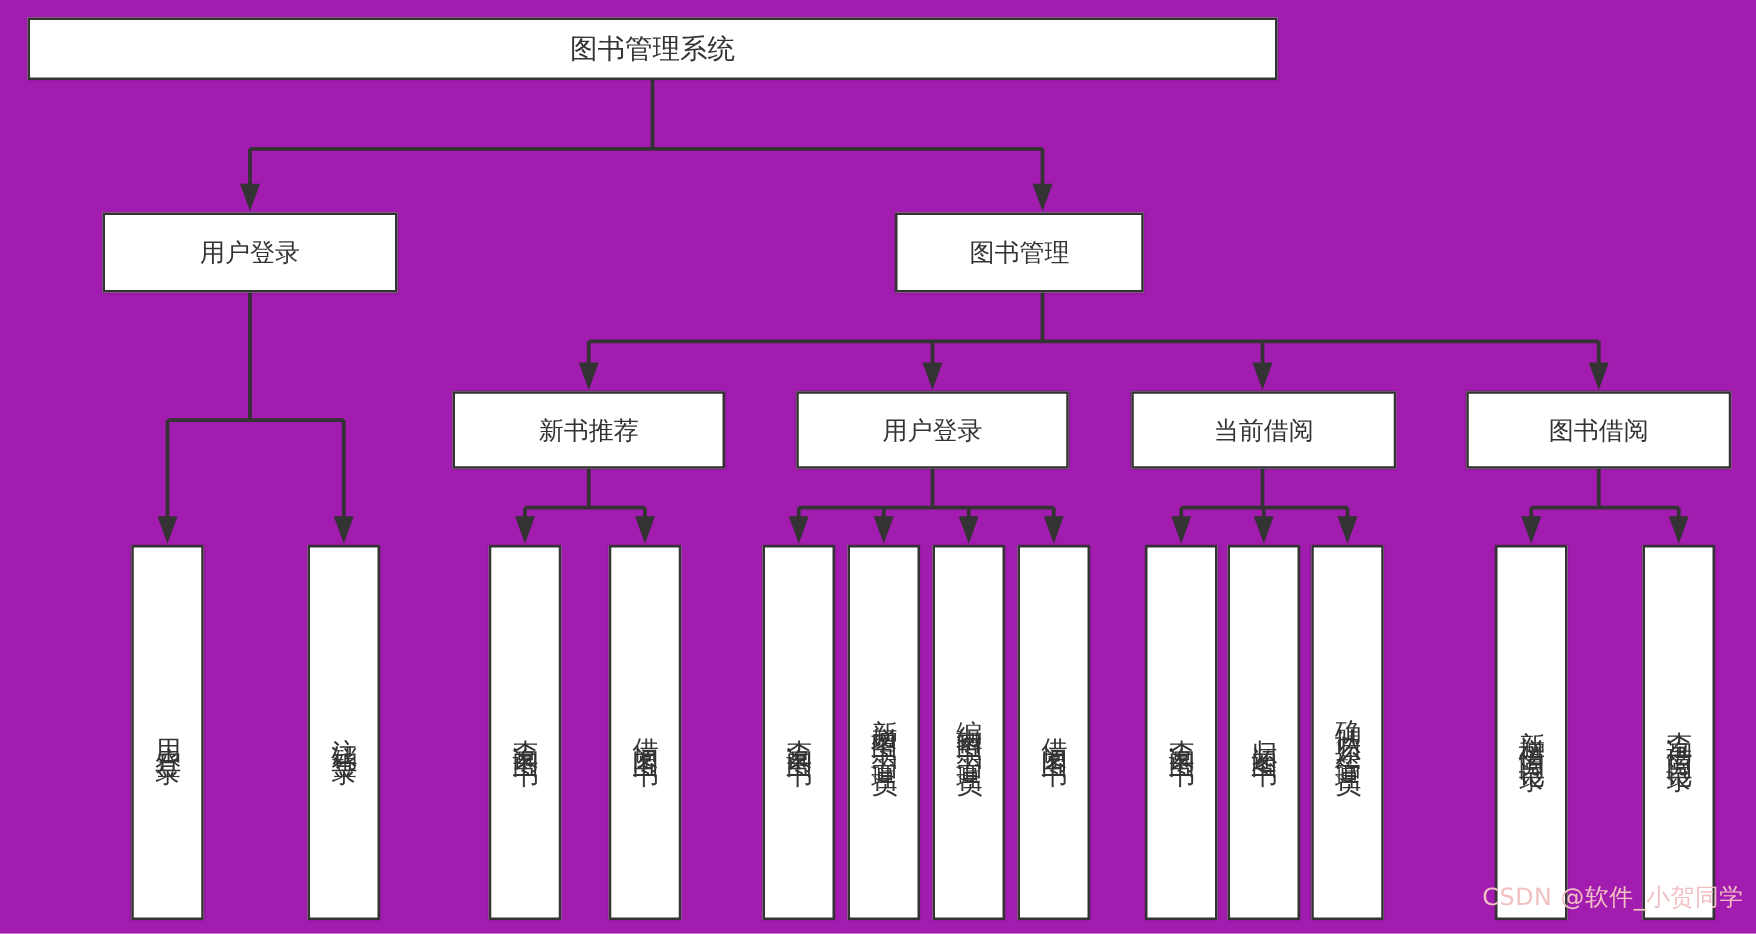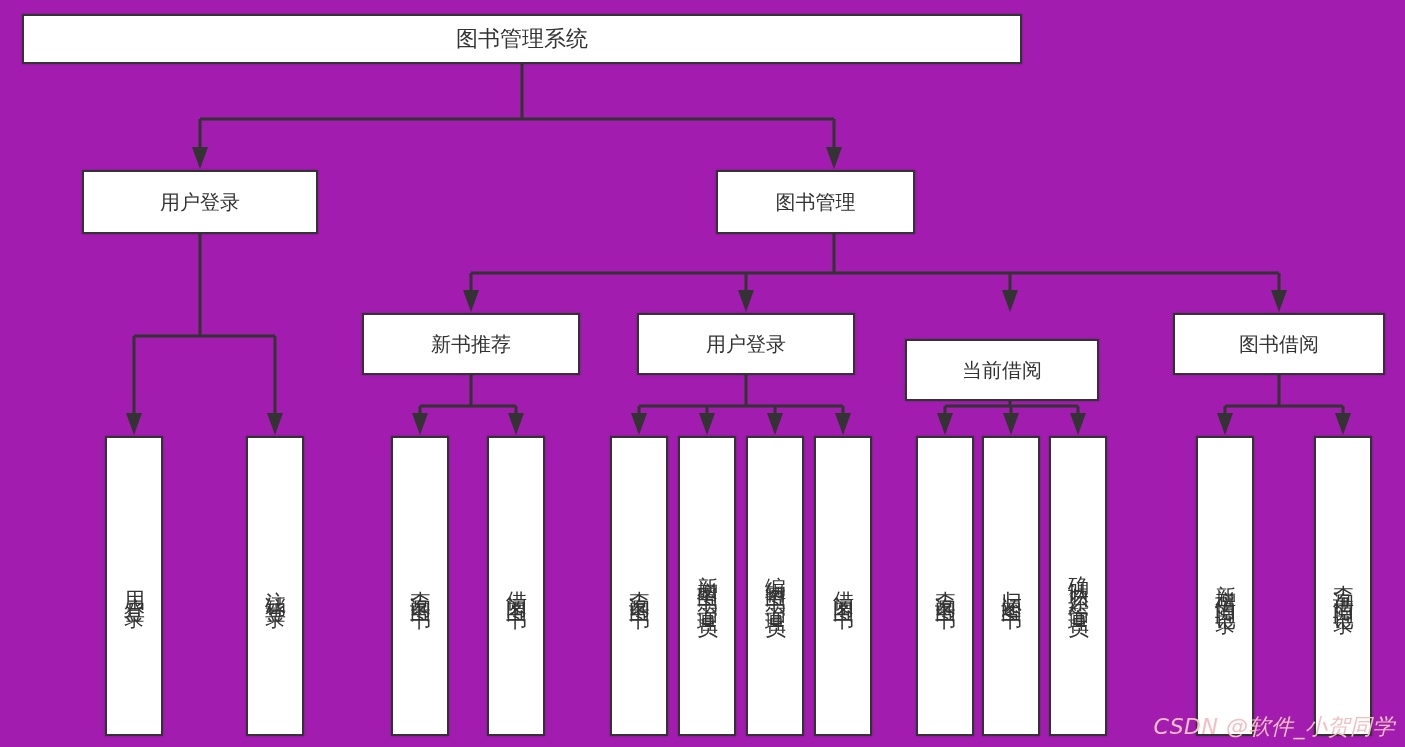--- a/index.html
+++ b/index.html
@@ -12,35 +12,35 @@
     position:absolute;box-sizing:border-box;background:#ffffff;
     border:2px solid #333333;display:flex;align-items:center;justify-content:center;
     box-shadow:0 0 2px rgba(0,0,0,0.25);
   }
   .root-box{left:22px;top:14px;width:1000px;height:50px;font-size:22px;}
   .lvl{font-size:20px;}
   .user-login{left:82px;top:170px;width:236px;height:64px;}
   .book-mgmt{left:716px;top:170px;width:199px;height:64px;}
   .new-book{left:362px;top:313px;width:218px;height:62px;}
   .book-borrow{left:637px;top:313px;width:218px;height:62px;}
-  .current-borrow{left:905px;top:313px;width:194px;height:62px;margin-top:26px;}
+  .current-borrow{left:905px;top:313px;width:212px;height:62px;}
   .borrow-record{left:1173px;top:313px;width:212px;height:62px;}
   .leaf{top:436px;width:58px;height:300px;}
   .vtext{
     writing-mode:vertical-rl;text-orientation:mixed;
     font-size:21px;line-height:1;letter-spacing:6px;white-space:nowrap;
   }
   .l1{left:105px;} .l2{left:246px;}
   .l3{left:391px;} .l4{left:487px;}
   .l5{left:610px;} .l6{left:678px;} .l7{left:746px;} .l8{left:814px;}
   .l9{left:916px;} .l10{left:982px;} .l11{left:1049px;}
   .l12{left:1196px;} .l13{left:1314px;}
   .watermark{
-    position:absolute;right:10px;bottom:5px;font-size:22px;color:#f2c0c2;
-    z-index:10;letter-spacing:0.5px;font-style:italic;
+    position:absolute;right:10px;bottom:16px;font-size:19px;color:#f2c0c2;
+    z-index:10;letter-spacing:0.5px;
   }
   line,path{stroke:#333333;stroke-width:3;fill:none;}
   polygon{fill:#333333;stroke:none;}
 </style>
 </head>
 <body>
 
 <div class="canvas">
 
   <svg class="connectors" viewBox="0 0 1405 747" xmlns="http://www.w3.org/2000/svg">

